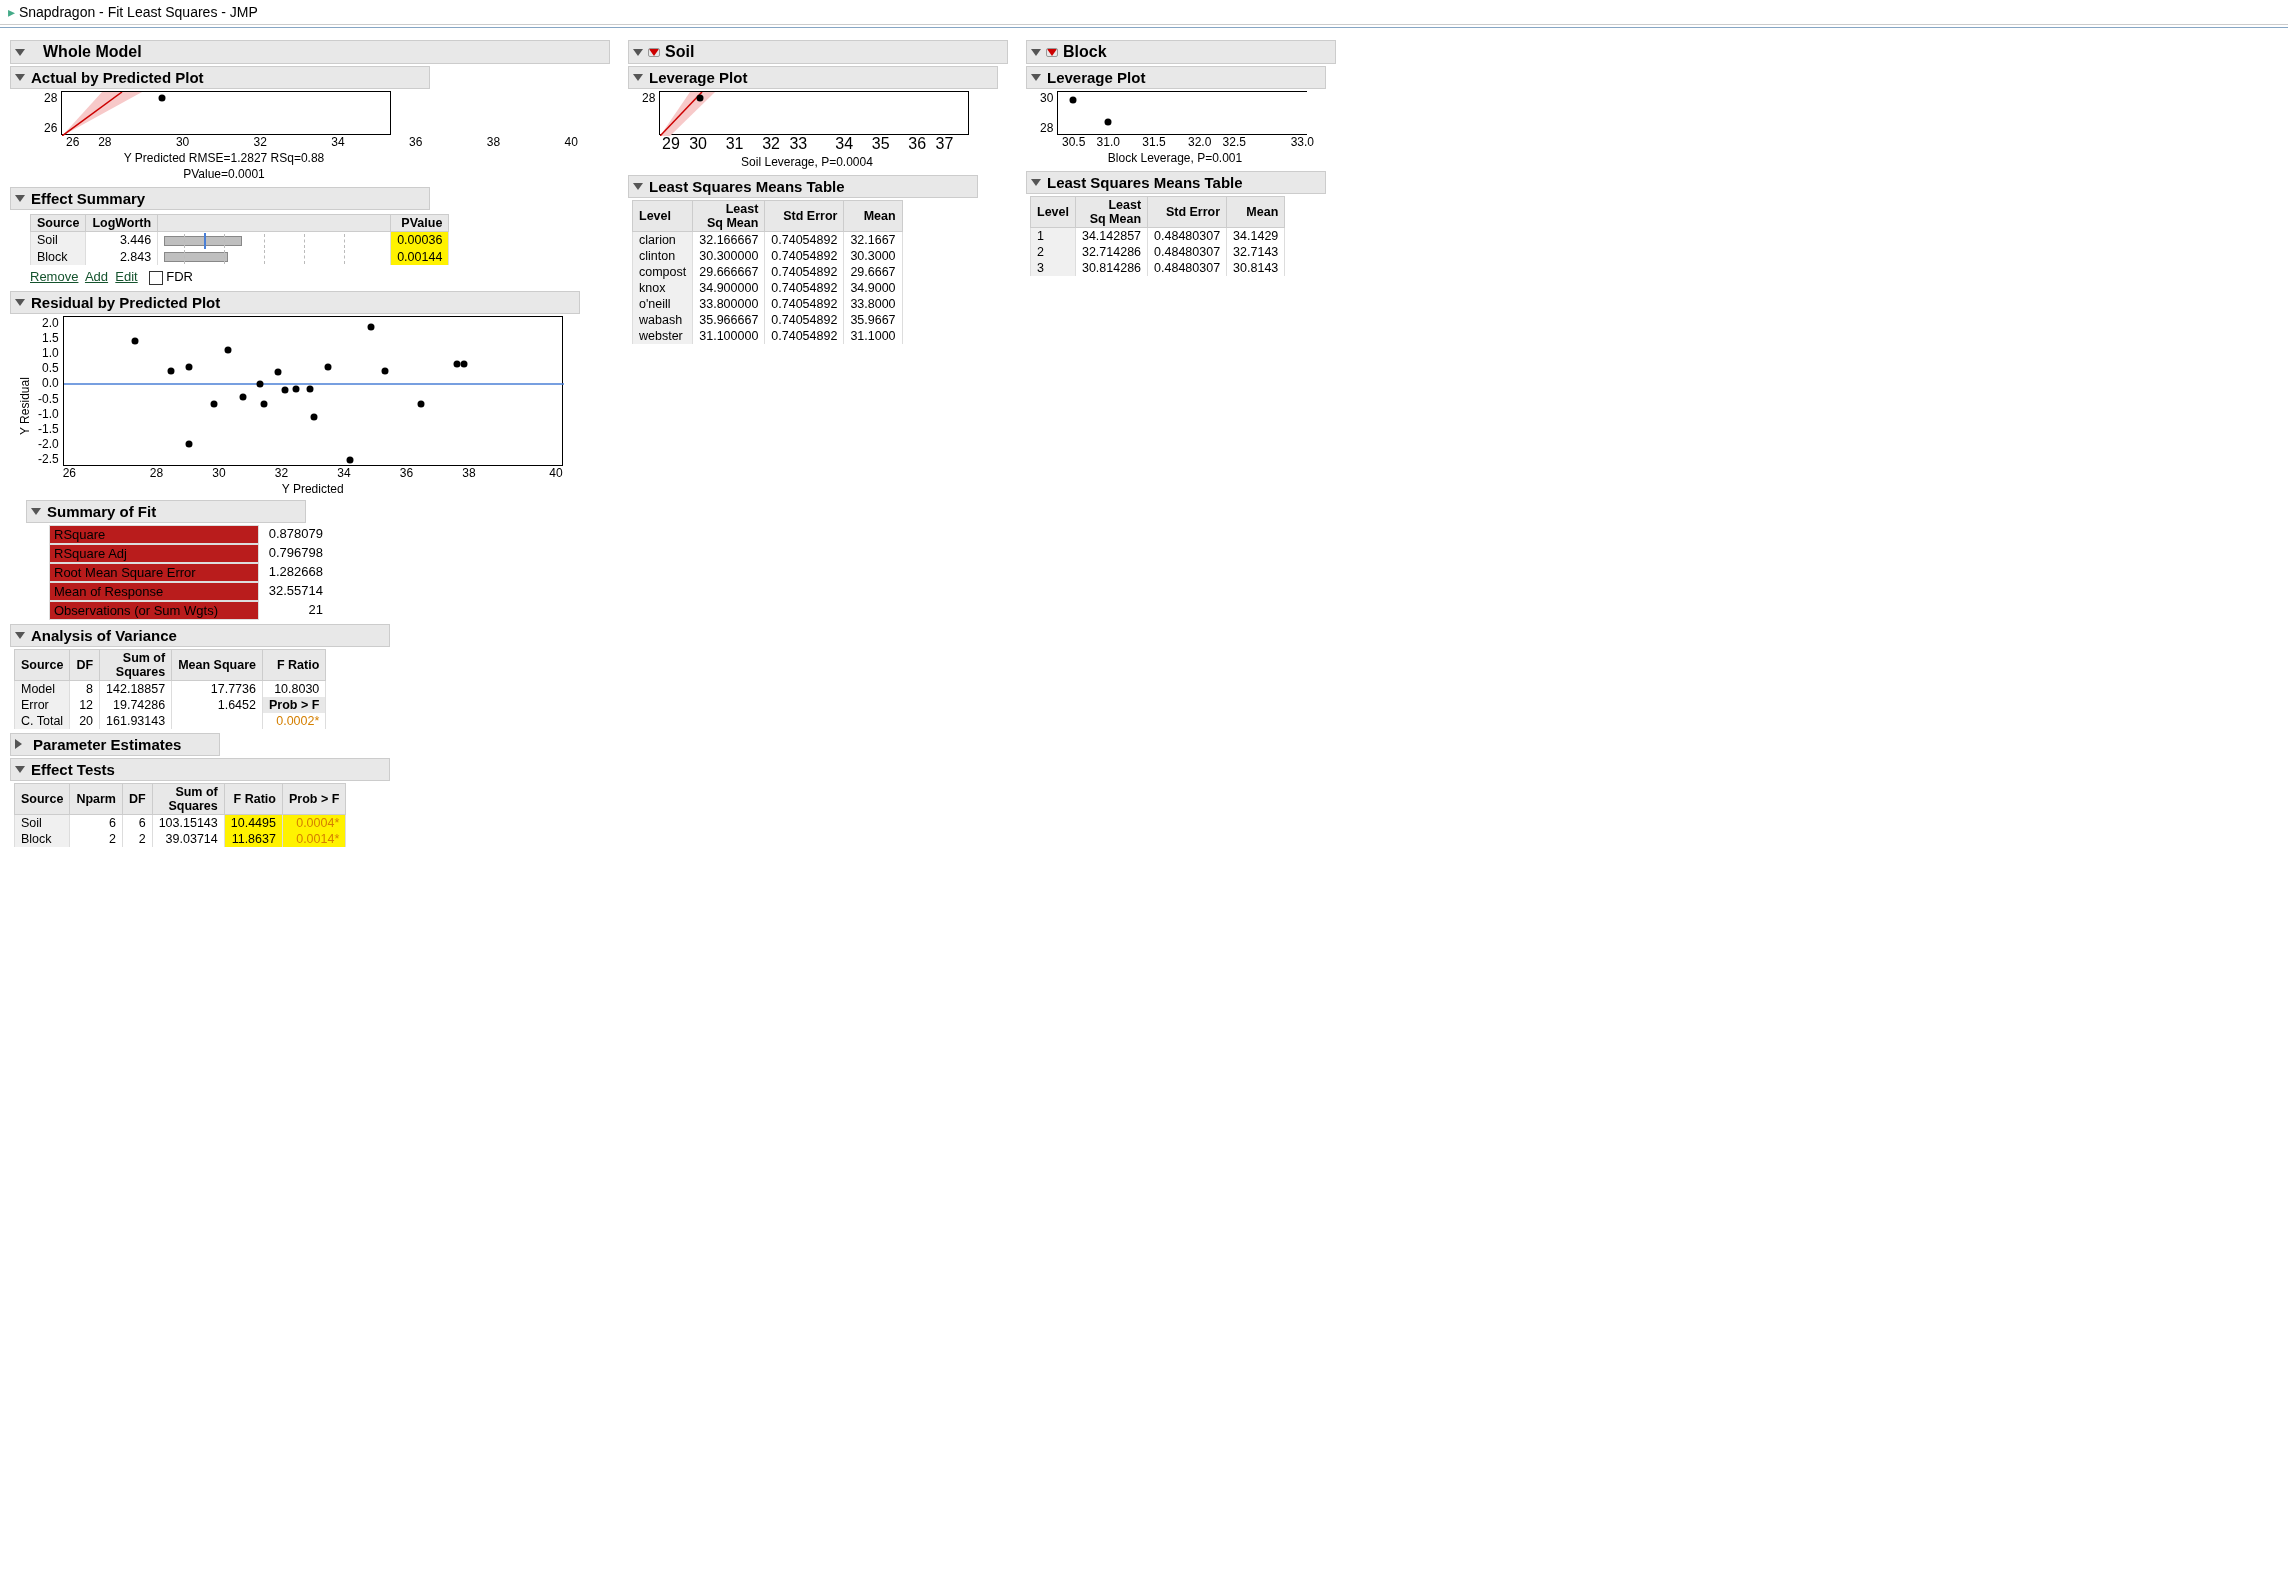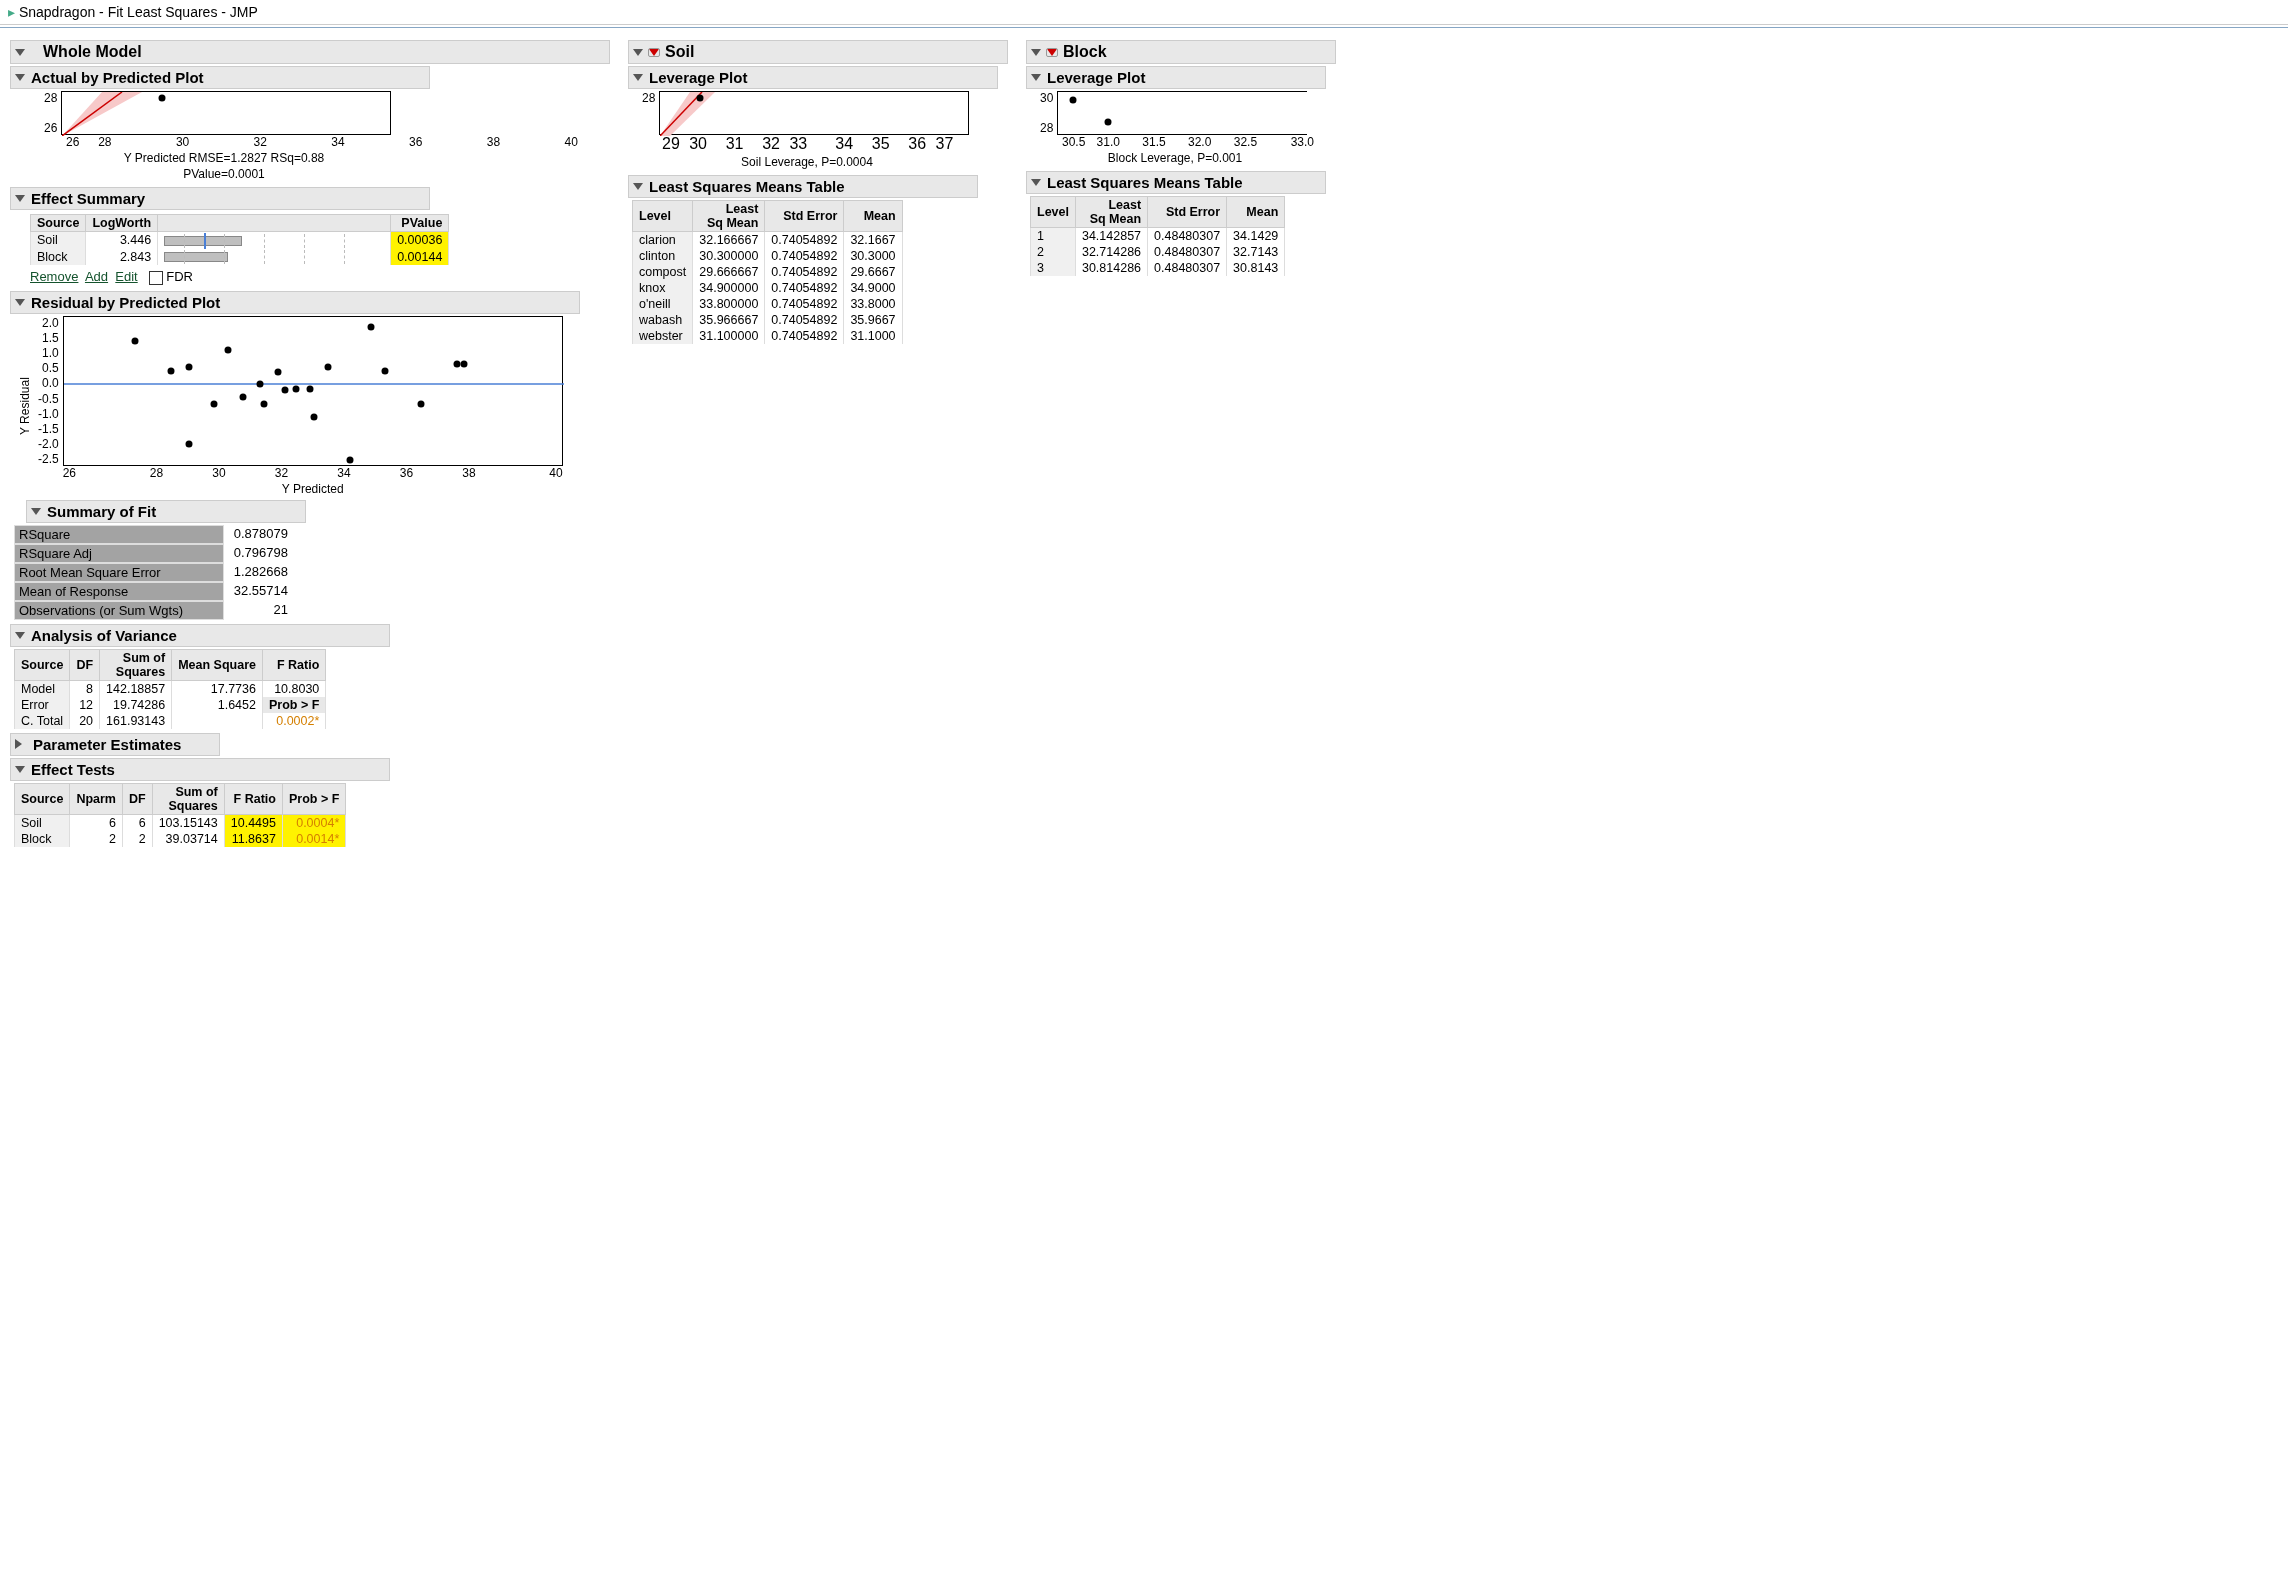--- a/index.html
+++ b/index.html
@@ -106,21 +106,21 @@
     display:inline-block;
     vertical-align:middle;
   }
   .effect-bar .bar {
     position:absolute; top:2px; height:10px; background:#bfbfbf; border:1px solid #888;
   }
   .effect-grid {
     position:absolute; top:0;bottom:0;border-left:1px dashed #bbb;
   }
   .kv-row { display:flex; }
-  .kv-row .k { width:210px; text-align:left; padding:1px 4px; background:#a3a3a3; border:1px solid #ddd;}
+  .kv-row .k { width:210px; text-align:left; padding:1px 4px; background:#b91c1c; border:1px solid #ddd;margin-left:35px;}
   .kv-row .v { width:70px; text-align:right; padding:1px 6px;}
   .fdr-box { width:14px;height:14px;border:1px solid #333;display:inline-block;vertical-align:middle;}
 </style>
 </head>
 <body>
 
 <div class="titlebar">
   <span style="color:#4a8;">▸</span>
   <span>Snapdragon - Fit Least Squares - JMP</span>
 </div>
@@ -499,21 +499,21 @@
           <circle cx="15" cy="8" r="3.5"></circle>
           <circle cx="50" cy="30" r="3.5"></circle>
         </svg>
       </div>
     </div>
     <div style="display:flex;margin-left:22px;font-size:12px;width:252px;">
       <span>30.5</span>
       <span style="flex:1;text-align:center">31.0</span>
       <span style="flex:1;text-align:center">31.5</span>
       <span style="flex:1;text-align:center">32.0</span>
-      <span style="flex:1;text-align:center">32.5</span>
+      <span style="flex:1;">32.5</span>
       <span style="flex:1;text-align:right">33.0</span>
     </div>
     <div class="caption" style="width:270px;">Block Leverage, P=0.001</div>
   </div>
 
   <div class="section-header sub" style="font-size:15px;width:300px;">
     <span class="disclosure"></span>
     <span>Least Squares Means Table</span>
   </div>
   <table class="data" style="margin:2px 0 0 4px;">

